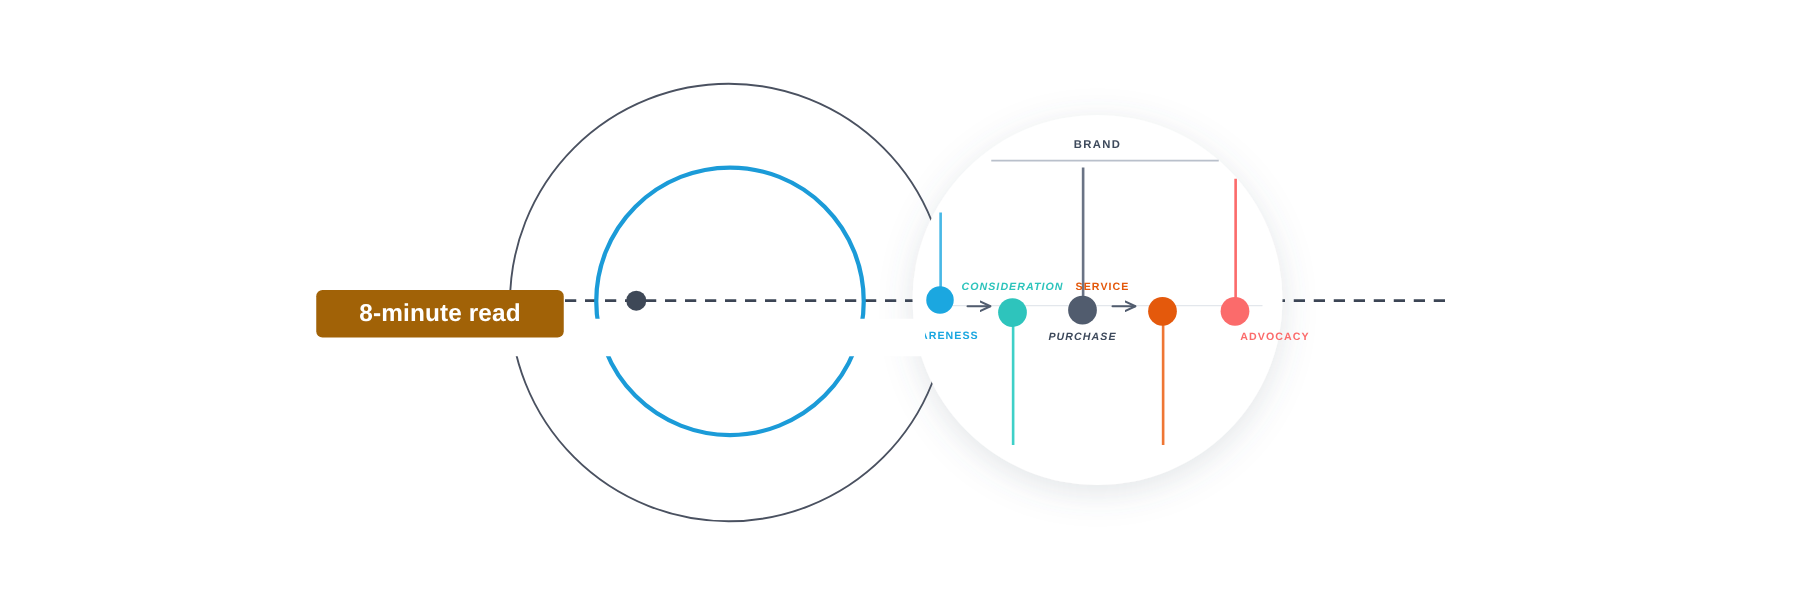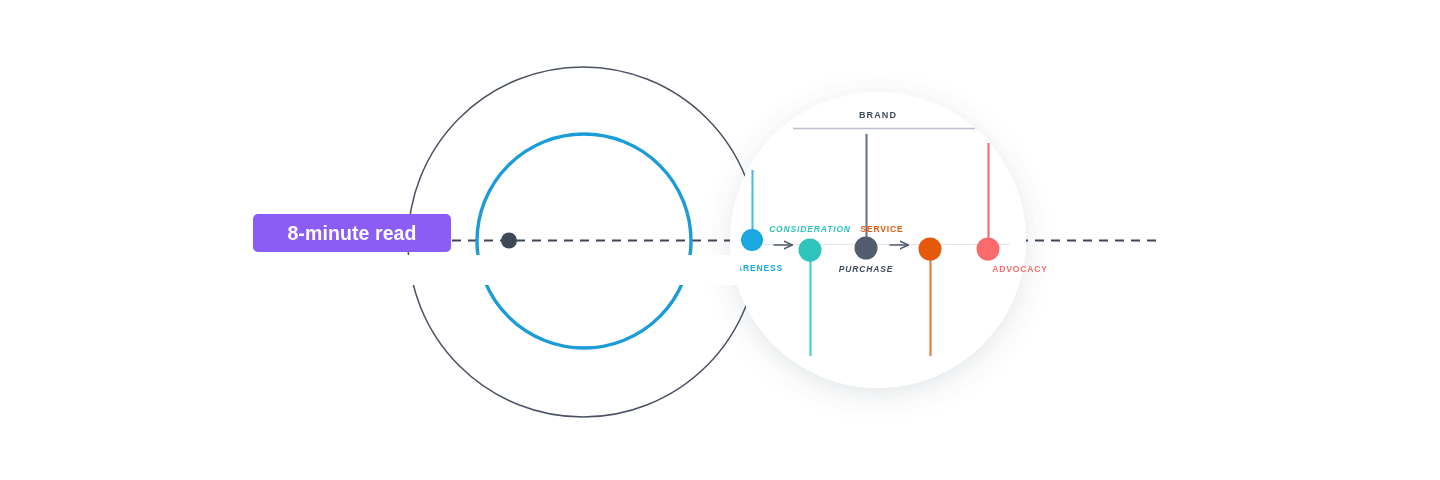--- a/index.html
+++ b/index.html
@@ -20,25 +20,25 @@
   }
   #scene {
     position: absolute;
     inset: 0;
     width: 1440px;
     height: 480px;
   }
   .badge {
     position: absolute;
     left: 253px;
-    top: 214px;
+    top: 232px;
     width: 198px;
     height: 38px;
     border-radius: 5px;
-    background: #8b5cf6;
+    background: #a16207;
     color: #ffffff;
     display: flex;
     align-items: center;
     justify-content: center;
     font-size: 19.5px;
     font-weight: 700;
     letter-spacing: 0.1px;
     box-sizing: border-box;
     user-select: none;
   }

